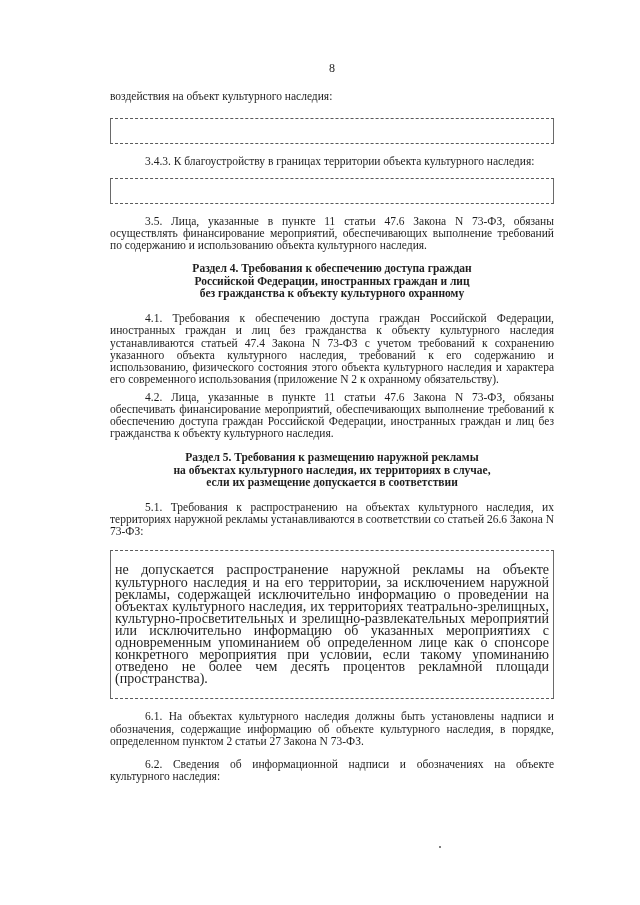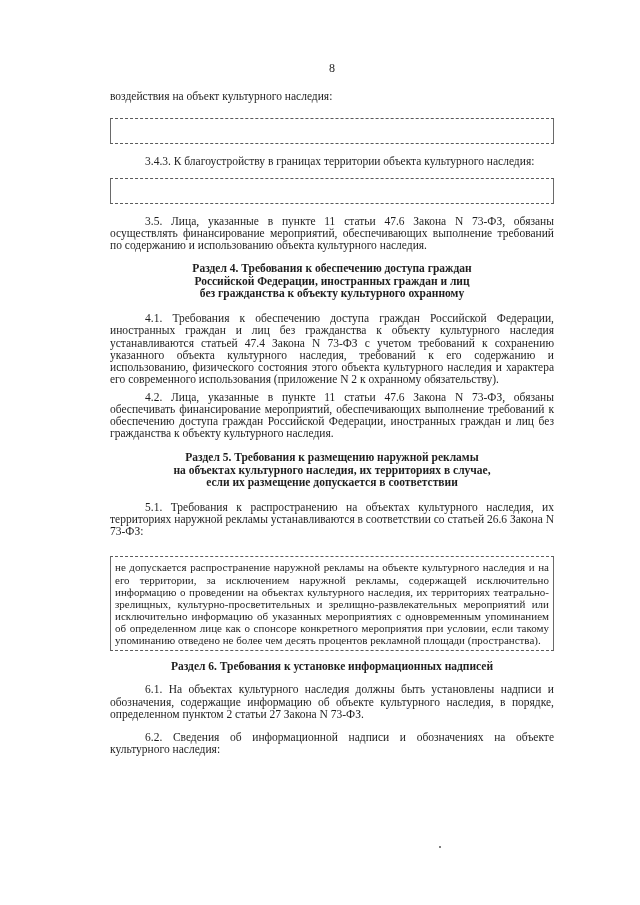--- a/index.html
+++ b/index.html
@@ -52,27 +52,27 @@
   }
   .heading div{ white-space:nowrap; }
   .h4{ margin-top:11px; }
   .h5{ margin-top:12px; }
   .h6{ margin-top:9px; }
   .p41{ margin-top:13px; }
   .p42{ margin-top:6px; }
   .p51{ margin-top:13px; }
   .p61{ margin-top:11px; }
   .text-box{
-    margin-top:19px;
+    margin-top:13px;
     border-top:1px dashed #5a5a5a;
     border-bottom:1px dashed #5a5a5a;
     border-left:1px solid #6a6a6a;
     border-right:1px solid #6a6a6a;
-    padding:4px 4px;
-    font-size:11px;
+    padding:13px 4px;
+    font-size:14px;
     line-height:12.1px;
     text-align:justify;
   }
   .stray-dot{
     position:absolute;
     left:439px;top:846px;
     width:2px;height:2px;
     background:#555;
     border-radius:50%;
   }
@@ -109,21 +109,20 @@
       <div>Раздел 5. Требования к размещению наружной рекламы</div>
       <div>на объектах культурного наследия, их территориях в случае,</div>
       <div>если их размещение допускается в соответствии</div>
     </div>
 
     <div class="para indent p51">5.1. Требования к распространению на объектах культурного наследия, их территориях наружной рекламы устанавливаются в соответствии со статьей 26.6 Закона N 73-ФЗ:</div>
 
     <div class="text-box">не допускается распространение наружной рекламы на объекте культурного наследия и на его территории, за исключением наружной рекламы, содержащей исключительно информацию о проведении на объектах культурного наследия, их территориях театрально-зрелищных, культурно-просветительных и зрелищно-развлекательных мероприятий или исключительно информацию об указанных мероприятиях с одновременным упоминанием об определенном лице как о спонсоре конкретного мероприятия при условии, если такому упоминанию отведено не более чем десять процентов рекламной площади (пространства).</div>
 
     <div class="heading h6">
-      <div>Раздел 6. Требования к установке информационных надписей</div>
     </div>
 
     <div class="para indent p61">6.1. На объектах культурного наследия должны быть установлены надписи и обозначения, содержащие информацию об объекте культурного наследия, в порядке, определенном пунктом 2 статьи 27 Закона N 73-ФЗ.</div>
 
     <div class="para indent">6.2. Сведения об информационной надписи и обозначениях на объекте культурного наследия:</div>
 
   </div>
 
   <div class="stray-dot"></div>
 </div>

